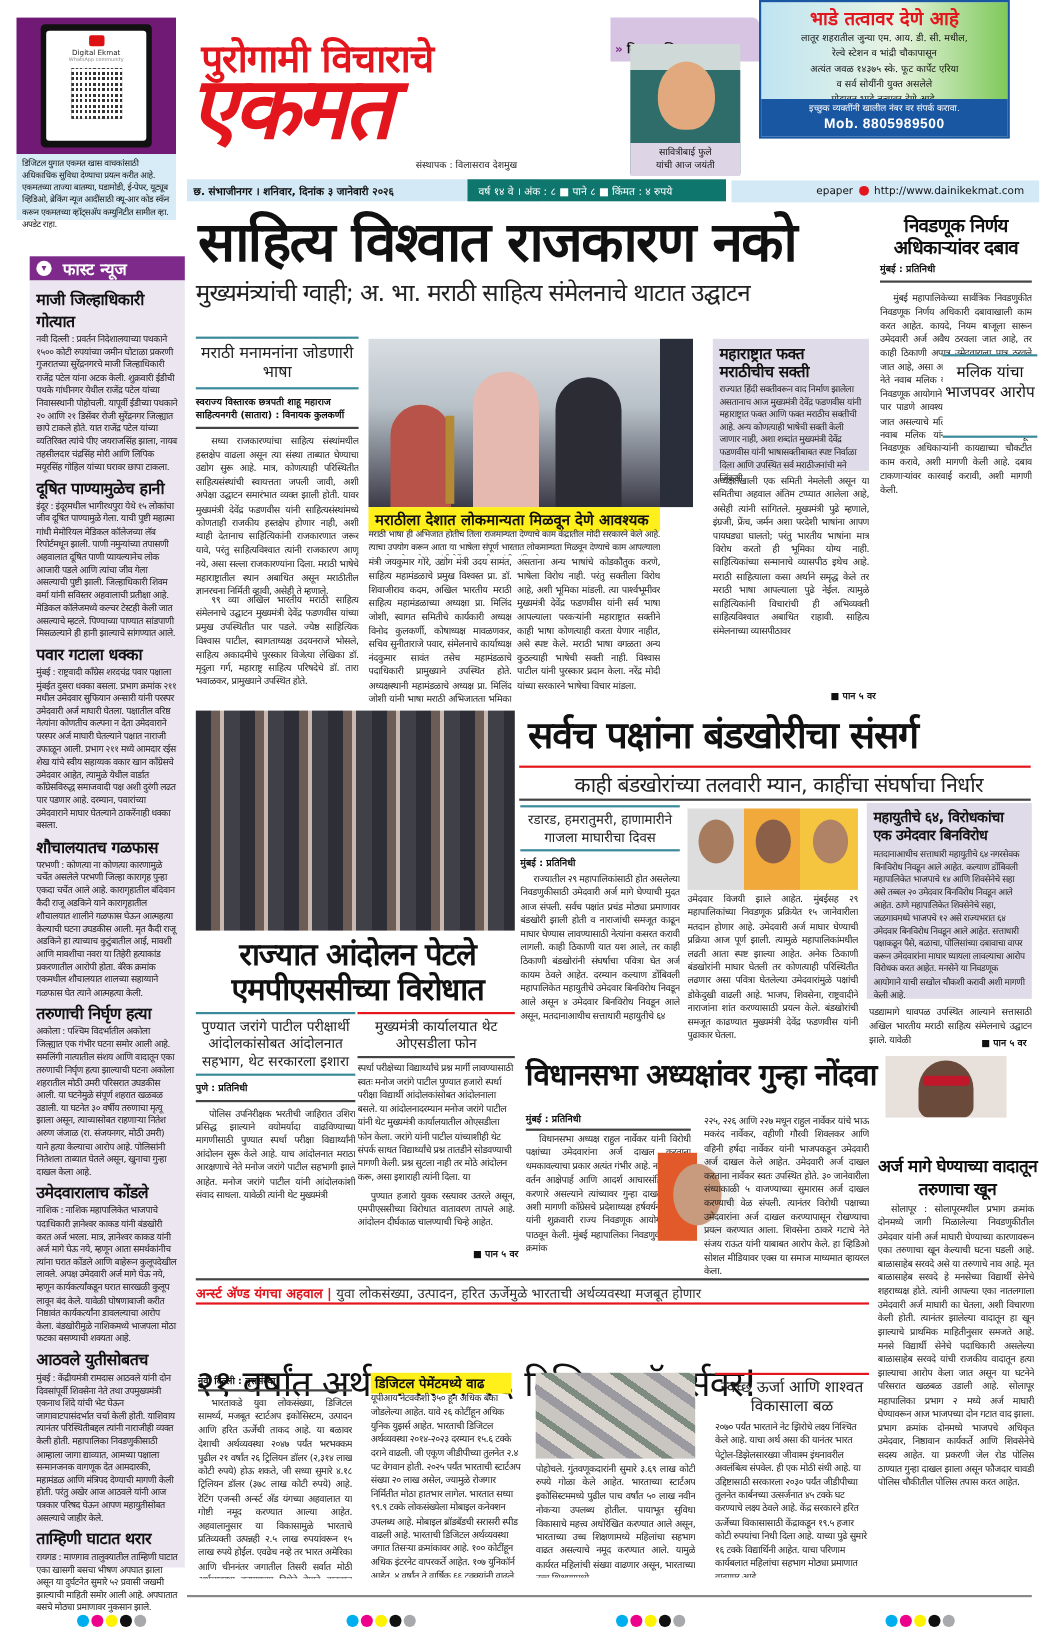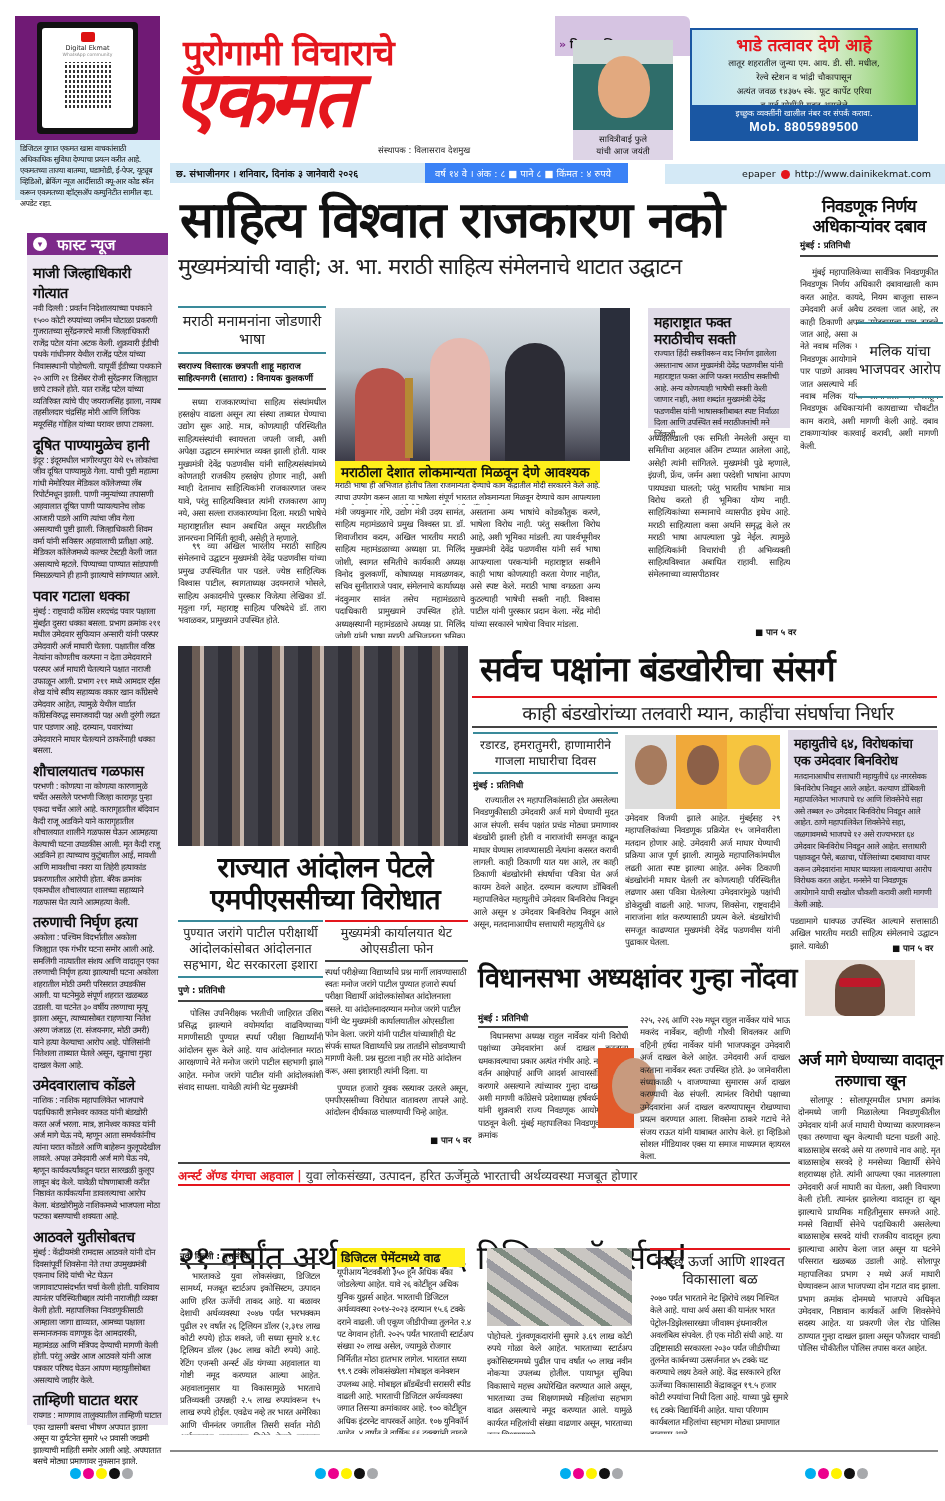--- a/index.html
+++ b/index.html
@@ -21,31 +21,31 @@
 #fast-head{left:27px;top:233px;width:141px;height:22px;background:#7d2a8a;color:#fff;font-size:15px;font-weight:bold;display:flex;align-items:center;gap:10px;padding-left:6px}
 #fast-head .ico{width:14px;height:14px;border-radius:50%;background:#fff;color:#7d2a8a;font-size:9px;display:flex;align-items:center;justify-content:center}
 #fast-panel{left:27px;top:255px;width:141px;height:1170px;background:#ece6f1;padding:4px 6px}
 .fn-title{font-size:14.5px;font-weight:bold;line-height:20px;margin-top:4px;color:#111;letter-spacing:-.4px}
 .fn-body{font-size:8.3px;line-height:11.6px;color:#222}
 
 #tagline{left:183px;top:28px;width:362px;font-size:35px;font-weight:bold;color:#e4161d;letter-spacing:-1px;white-space:nowrap}
 #brand{left:172px;top:54px;width:380px;font-size:78px;font-weight:bold;font-style:italic;color:#e4161d;letter-spacing:-3px;line-height:90px;white-space:nowrap}
 #founder{left:378px;top:144px;font-size:8.5px;color:#222}
 #dateline{left:170px;top:163px;width:320px;height:20px;background:#d4e9f6;font-size:9.5px;font-weight:bold;padding:4px 6px;color:#111}
-#issue{left:425px;top:163px;width:203px;height:20px;background:#3b82f6;color:#fff;font-size:9.5px;padding:4px 10px}
+#issue{left:425px;top:163px;width:235px;height:20px;background:#0f766e;color:#fff;font-size:9.5px;padding:4px 10px}
 #epaper{left:665px;top:164px;width:280px;height:20px;background:#d4e9f6;font-size:9.5px;padding:4px 14px 0 0;text-align:right}
 #epaper .dot{display:inline-block;width:9px;height:9px;border-radius:50%;background:#e4161d;vertical-align:middle;margin:0 2px}
 
 #tribute-tag{left:555px;top:16px;width:135px;height:22px;background:#d6c4e2;border-radius:0 6px 0 0;font-size:11px;font-weight:bold;padding:20px 4px}
 #tribute-tag .arr{color:#7d2a8a}
 #tribute-pic{left:573px;top:40px;width:100px;height:118px;background:linear-gradient(180deg,#cfd9d7 0,#cfd9d7 20%,#2f6d6a 20%,#2f6d6a 100%)}
 #tribute-face{left:25px;top:16px;width:52px;height:62px;border-radius:50% 50% 45% 45%;background:#e2a97f}
 #tribute-cap{left:573px;top:130px;width:100px;height:30px;background:#ddd4e6;text-align:center;font-size:8.5px;line-height:12px;padding-top:3px}
 
-#ad{left:690px;top:28px;width:228px;height:113px;background:linear-gradient(90deg,#bfe4f3 0,#e8f4e2 55%,#7fc95a 100%);border:2px solid #1a57a3}
+#ad{left:690px;top:0;width:228px;height:126px;background:linear-gradient(90deg,#bfe4f3 0,#e8f4e2 55%,#7fc95a 100%);border:2px solid #1a57a3}
 #ad-title{font-size:17px;font-weight:bold;color:#e4161d;text-align:center;margin-top:3px}
 #ad-body{font-size:8.6px;line-height:14px;text-align:center;color:#111;font-family:"DejaVu Serif",serif}
 #ad-foot{position:absolute;left:0;right:0;bottom:0;height:34px;background:#1a57a3;color:#fff;text-align:center;font-size:8px;padding-top:2px}
 #ad-foot b{display:block;font-size:12.5px;margin-top:2px;letter-spacing:.5px;font-family:"Liberation Sans",sans-serif}
 
 .h-main{font-weight:bold;color:#111;white-space:nowrap;letter-spacing:-1.5px}
 #lead-h{left:180px;top:190px;font-size:50px;line-height:60px}
 #lead-sub{left:178px;top:250px;font-size:22px;color:#222;white-space:nowrap;letter-spacing:-.8px}
 .rule{height:1.5px;background:#444}
 .rule-teal{height:2px;background:#3a8a9a}
@@ -184,21 +184,21 @@
 <div class="abs body-txt condensed" style="left:648px;top:432px;width:142px;height:194px;overflow:hidden">अध्यक्षतेखाली एक समिती नेमलेली असून या समितीचा अहवाल अंतिम टप्प्यात आलेला आहे, असेही त्यांनी सांगितले. मुख्यमंत्री पुढे म्हणाले, इंग्रजी, फ्रेंच, जर्मन अशा परदेशी भाषांना आपण पायघड्या घालतो; परंतु भारतीय भाषांना मात्र विरोध करतो ही भूमिका योग्य नाही. साहित्यिकांच्या सन्मानाचे व्यासपीठ इथेच आहे. मराठी साहित्याला कसा अर्थाने समृद्ध केले तर मराठी भाषा आपल्याला पुढे नेईल. त्यामुळे साहित्यिकांनी विचारांची ही अभिव्यक्ती साहित्यविश्वात अबाधित राहावी. साहित्य संमेलनाच्या व्यासपीठावर</div>
 <div class="abs pane-num" style="left:755px;top:626px;font-size:8.5px">■ पान ५ वर</div>
 <div class="abs body-txt condensed" style="left:178px;top:540px;width:148px;height:98px;overflow:hidden;text-indent:14px">९९ व्या अखिल भारतीय मराठी साहित्य संमेलनाचे उद्घाटन मुख्यमंत्री देवेंद्र फडणवीस यांच्या प्रमुख उपस्थितीत पार पडले. ज्येष्ठ साहित्यिक विश्वास पाटील, स्वागताध्यक्ष उदयनराजे भोसले, साहित्य अकादमीचे पुरस्कार विजेत्या लेखिका डॉ. मृदुला गर्ग, महाराष्ट्र साहित्य परिषदेचे डॉ. तारा भवाळकर, प्रामुख्याने उपस्थित होते.</div>
 
 <div class="abs" style="left:800px;top:196px;width:138px">
   <div style="font-size:17px;font-weight:bold;line-height:20px;text-align:center;letter-spacing:-.6px">निवडणूक निर्णय अधिकाऱ्यांवर दबाव</div>
   <div class="byline" style="margin-top:3px">मुंबई : प्रतिनिधी</div>
   <div class="rule" style="margin-top:4px"></div>
 </div>
 <div class="abs body-txt condensed" style="left:800px;top:266px;width:138px;height:380px;overflow:hidden;text-indent:12px">मुंबई महापालिकेच्या सार्वत्रिक निवडणुकीत निवडणूक निर्णय अधिकारी दबावाखाली काम करत आहेत. कायदे, नियम बाजूला सारून उमेदवारी अर्ज अवैध ठरवला जात आहे, तर काही ठिकाणी अपात्र उमेदवाराला पात्र ठरवले जात आहे, असा आरोप राष्ट्रवादी काँग्रेस पक्षाचे नेते नवाब मलिक यांनी केला. या निवडणुकीत निवडणूक आयोगाने मुक्त व निष्पक्ष वातावरणात पार पाडणे आवश्यक असताना दबाव टाकला जात असल्याचे मलिक म्हणाले. राष्ट्रवादीचे नेते नवाब मलिक यांनी आयोगाला पत्र लिहून निवडणूक अधिकाऱ्यांनी कायद्याच्या चौकटीत काम करावे, अशी मागणी केली आहे. दबाव टाकणाऱ्यांवर कारवाई करावी, अशी मागणी केली.</div>
-<div class="abs" style="left:857px;top:322px;width:86px;height:76px;background:#fff;border-top:2px solid #3a8a9a;border-bottom:2px solid #3a8a9a;text-align:center;font-size:14px;line-height:18px;padding-top:18px">मलिक यांचा भाजपवर आरोप</div>
+<div class="abs" style="left:857px;top:322px;width:86px;height:76px;background:#fff;border-top:2px solid #3a8a9a;border-bottom:2px solid #3a8a9a;text-align:center;font-size:14px;line-height:18px;padding-top:6px">मलिक यांचा भाजपवर आरोप</div>
 
 <div class="abs photo" style="left:178px;top:646px;width:290px;height:200px;background:repeating-linear-gradient(90deg,#2e2e36 0 14px,#6b5d55 14px 22px,#c8b8ae 22px 26px,#404048 26px 40px)"></div>
 <div class="abs h-main" style="left:480px;top:646px;font-size:34px;line-height:46px;letter-spacing:-1px">सर्वच पक्षांना बंडखोरीचा संसर्ग</div>
 <div class="abs rule-red" style="left:472px;top:696px;width:465px"></div>
 <div class="abs" style="left:478px;top:700px;width:460px;text-align:center;font-size:19px;color:#222;letter-spacing:-.5px">काही बंडखोरांच्या तलवारी म्यान, काहींचा संघर्षाचा निर्धार</div>
 <div class="abs rule" style="left:472px;top:726px;width:465px"></div>
 
 <div class="abs" style="left:473px;top:732px;width:145px">
   <div class="rule-teal"></div>
   <div class="subhead" style="font-size:12px;line-height:16px;margin:3px 0">रडारड, हमरातुमरी, हाणामारीने गाजला माघारीचा दिवस</div>

